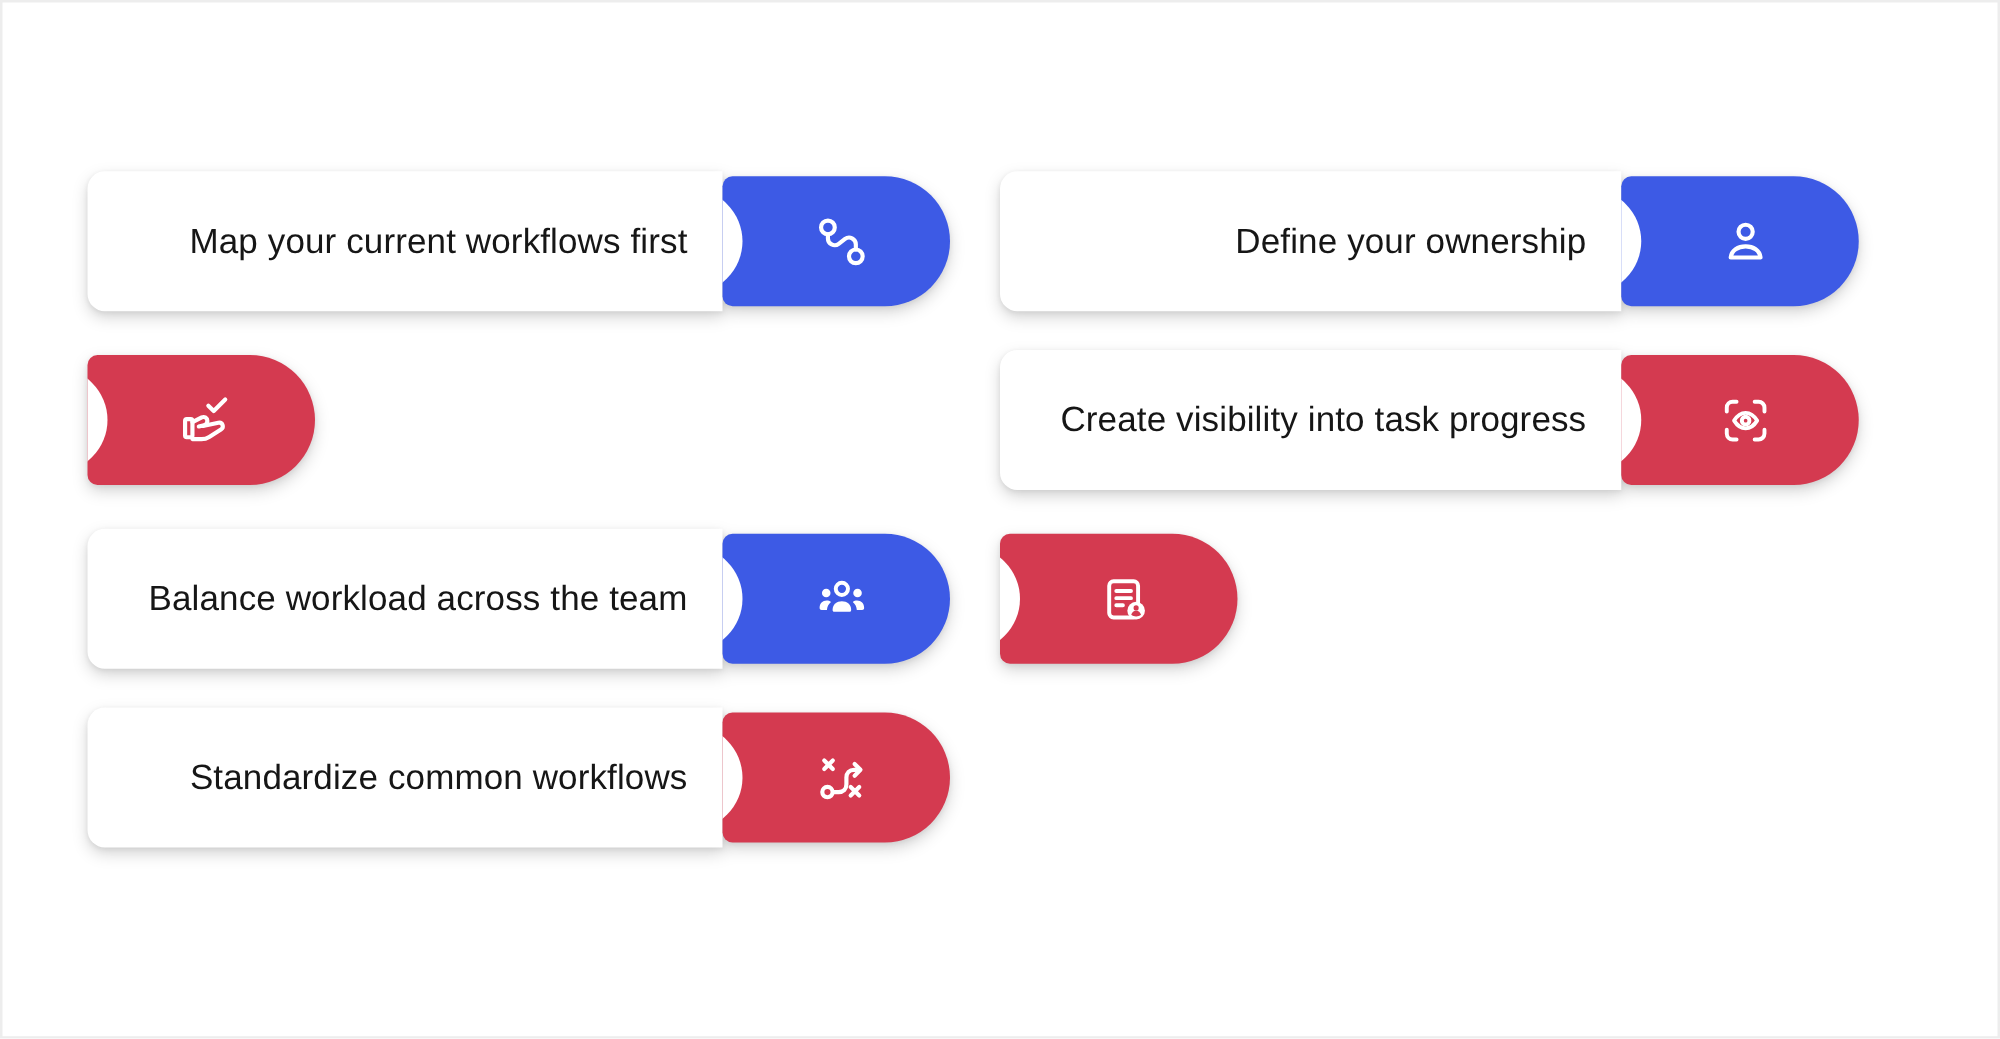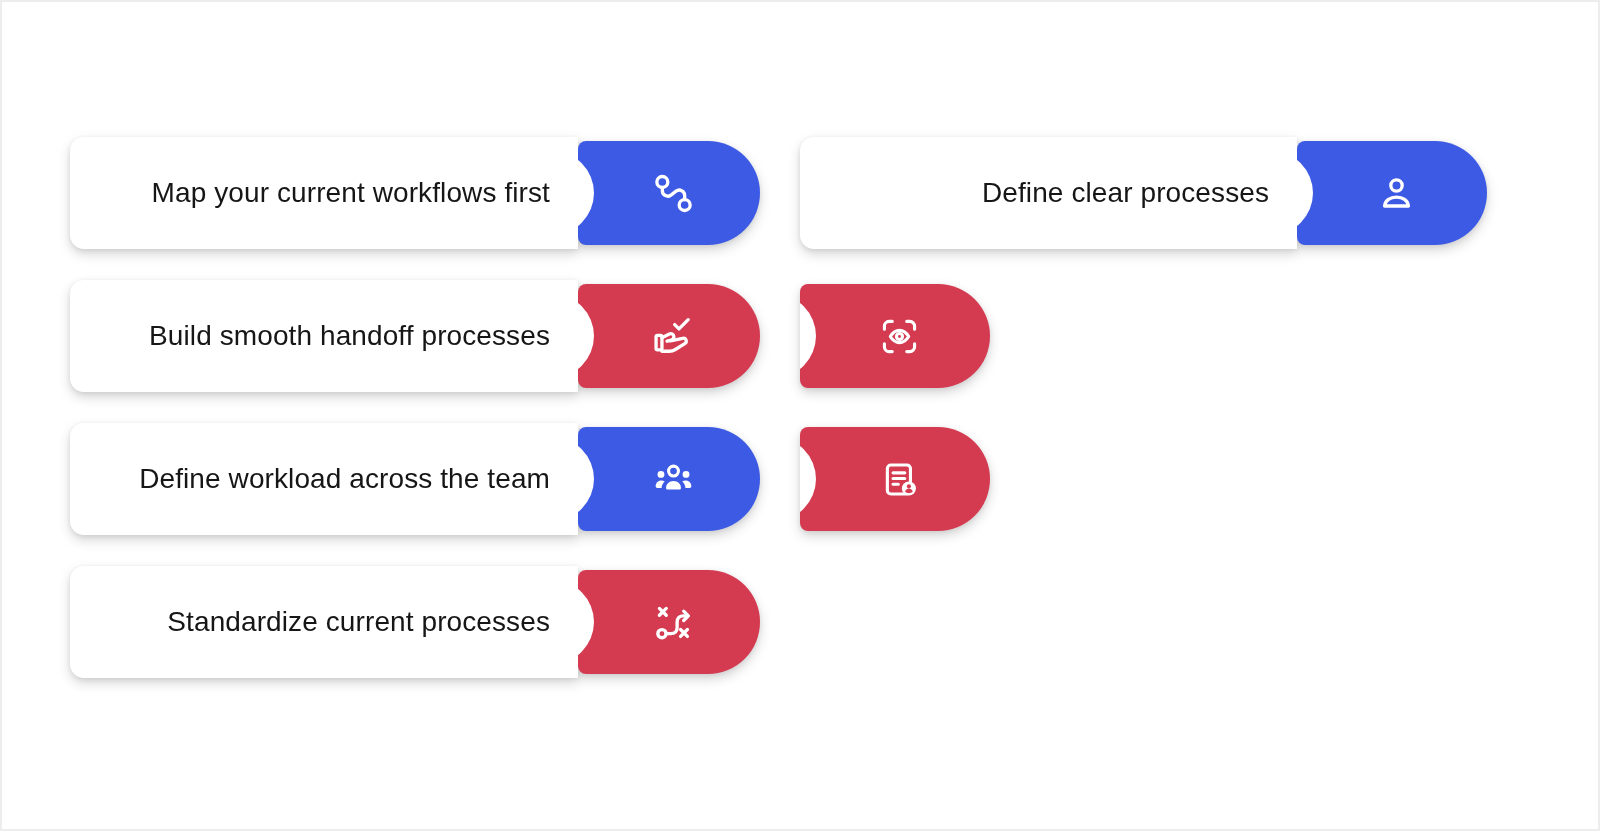--- a/index.html
+++ b/index.html
@@ -77,77 +77,77 @@
       <div class="pill">
         <svg viewBox="0 0 24 24" fill="none" stroke="#fff" stroke-width="1.7" stroke-linecap="round" stroke-linejoin="round">
           <circle cx="6.3" cy="6.1" r="2.8"></circle>
           <circle cx="17.7" cy="17.9" r="2.8"></circle>
           <path d="M6.3 8.9v1.7a2.75 2.75 0 0 0 4.4 2.2l2.6-2a2.75 2.75 0 0 1 4.4 2.2v2.1"></path>
         </svg>
       </div>
     </div>
 
     <div class="card accent-red col1">
-      <div class="label-area">
-        <span class="card-label">Build smooth handoff processes</span>
-      </div>
       <div class="pill">
         <svg viewBox="0 0 24 24" fill="none" stroke="#fff" stroke-width="1.7" stroke-linecap="round" stroke-linejoin="round">
           <path d="M12.6 5.9l2.2 2.2 4.7-4.7"></path>
           <rect x="3.1" y="11.4" width="3" height="7.4" rx="0.7"></rect>
           <path d="M6.1 12.6l3.8-1.9c1.1-.55 2.3.25 2.3 1.45 0 .85-.55 1.5-1.35 1.7l-2.15.55"></path>
           <path d="M10.4 14.2l6.3-1.3c1.7-.35 2.5 1.85 1.05 2.75l-4.8 3c-.95.6-2.05.9-3.15.9H6.1"></path>
         </svg>
       </div>
     </div>
 
     <div class="card accent-blue col1">
       <div class="label-area">
-        <span class="card-label">Define workload across the team</span>
+        <span class="card-label">Balance workload across the team</span>
       </div>
       <div class="pill">
         <svg viewBox="0 0 24 24" fill="none" stroke="#fff" stroke-width="1.6">
           <circle cx="12" cy="7.7" r="2.5"></circle>
           <path fill="#fff" stroke="none" d="M8.2 16.3c0-2.1 1.7-3.5 3.8-3.5s3.8 1.4 3.8 3.5c0 .5-.35.8-.8.8H9c-.45 0-.8-.3-.8-.8Z"></path>
           <circle fill="#fff" stroke="none" cx="5.6" cy="9.4" r="1.75"></circle>
           <path fill="#fff" stroke="none" d="M2.9 15.5c0-1.8 1.2-3 2.9-3 .65 0 1.25.2 1.75.55-1 .85-1.6 2-1.65 3.25H3.7c-.45 0-.8-.3-.8-.8Z"></path>
           <circle fill="#fff" stroke="none" cx="18.4" cy="9.4" r="1.75"></circle>
           <path fill="#fff" stroke="none" d="M21.1 15.5c0-1.8-1.2-3-2.9-3-.65 0-1.25.2-1.75.55 1 .85 1.6 2 1.65 3.25h2.2c.45 0 .8-.3.8-.8Z"></path>
         </svg>
       </div>
     </div>
 
     <div class="card accent-red col1">
       <div class="label-area">
-        <span class="card-label">Standardize current processes</span>
+        <span class="card-label">Standardize common workflows</span>
       </div>
       <div class="pill">
         <svg viewBox="0 0 24 24" fill="none" stroke="#fff" stroke-width="1.7" stroke-linecap="round" stroke-linejoin="round">
           <path d="M4.8 4.8l3.5 3.5M8.3 4.8L4.8 8.3"></path>
           <path d="M15.6 15.6l3.5 3.5M19.1 15.6l-3.5 3.5"></path>
           <circle cx="6.1" cy="17.7" r="2.1"></circle>
           <path d="M8.4 17.7h2.3c1.95 0 3.15-1.2 3.15-3.15v-2.8c0-1.95 1.2-3.15 3.15-3.15h2.25"></path>
           <path d="M17.2 6.2l2.4 2.4-2.4 2.4"></path>
         </svg>
       </div>
     </div>
 
     <div class="card accent-blue col2">
       <div class="label-area">
-        <span class="card-label">Define clear processes</span>
+        <span class="card-label">Define your ownership</span>
       </div>
       <div class="pill">
         <svg viewBox="0 0 24 24" fill="none" stroke="#fff" stroke-width="1.7" stroke-linecap="round" stroke-linejoin="round">
           <circle cx="12" cy="7.9" r="2.9"></circle>
           <path d="M5.9 18.4c.35-2.9 2.95-4.55 6.1-4.55s5.75 1.65 6.1 4.55Z"></path>
         </svg>
       </div>
     </div>
 
     <div class="card accent-red col2">
+      <div class="label-area">
+        <span class="card-label">Create visibility into task progress</span>
+      </div>
       <div class="pill">
         <svg viewBox="0 0 24 24" fill="none" stroke="#fff" stroke-width="1.6" stroke-linecap="round" stroke-linejoin="round">
           <path d="M4.3 8.3V6.7a2.4 2.4 0 0 1 2.4-2.4h1.6M15.7 4.3h1.6a2.4 2.4 0 0 1 2.4 2.4v1.6M19.7 15.7v1.6a2.4 2.4 0 0 1-2.4 2.4h-1.6M8.3 19.7H6.7a2.4 2.4 0 0 1-2.4-2.4v-1.6"></path>
           <path d="M7.3 12c1.3-2.1 2.85-3.15 4.7-3.15S15.4 9.9 16.7 12c-1.3 2.1-2.85 3.15-4.7 3.15S8.6 14.1 7.3 12Z"></path>
           <circle cx="12" cy="12" r="1.55"></circle>
         </svg>
       </div>
     </div>
 
 

